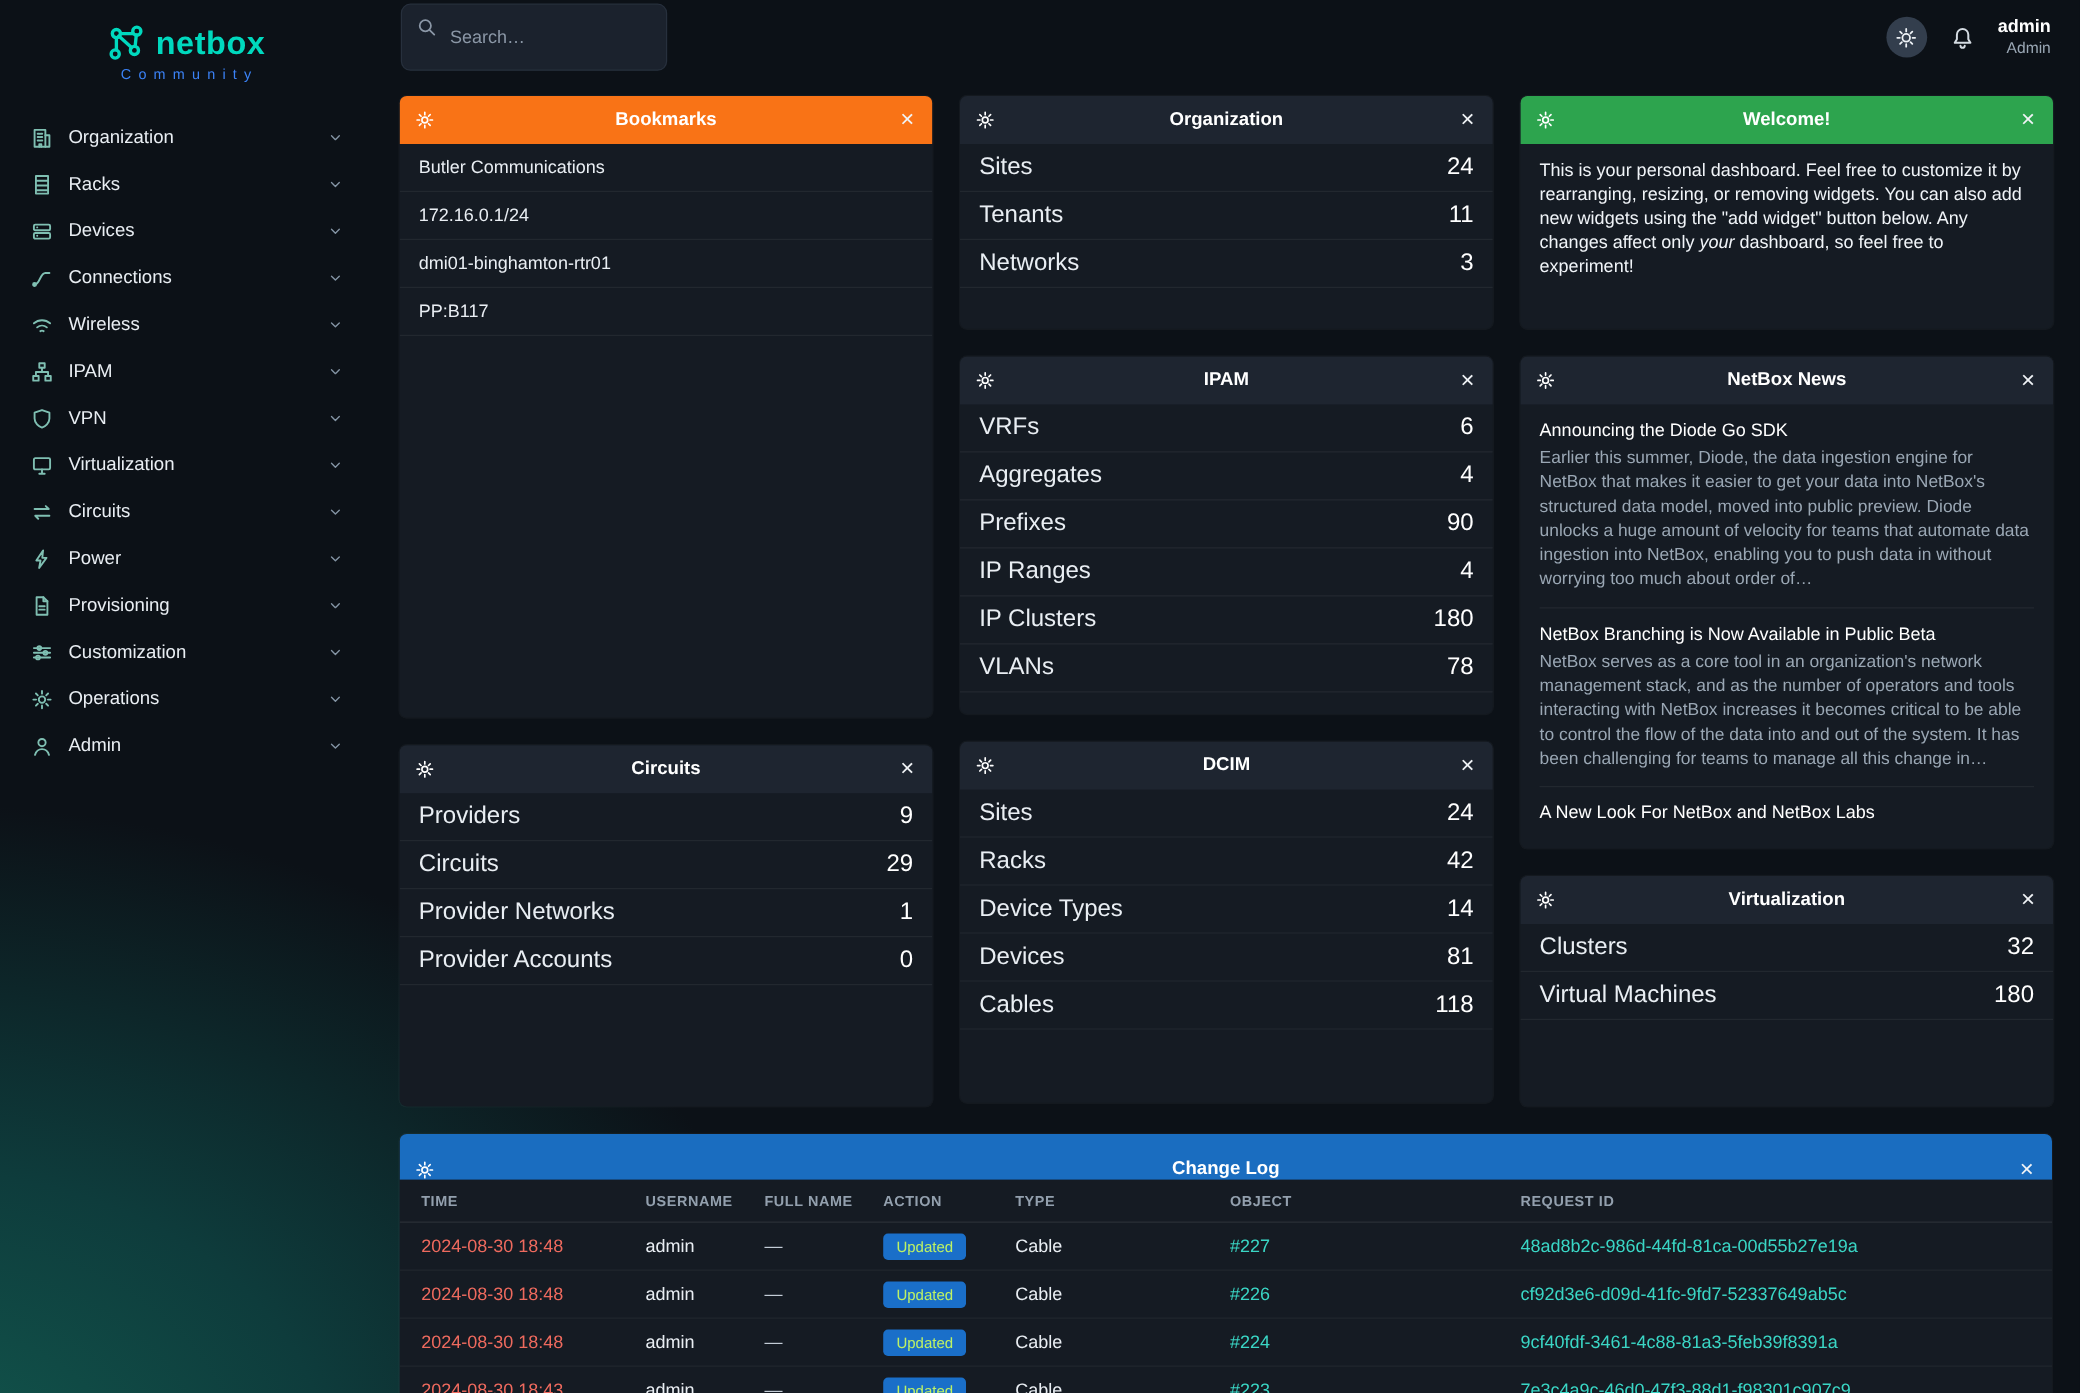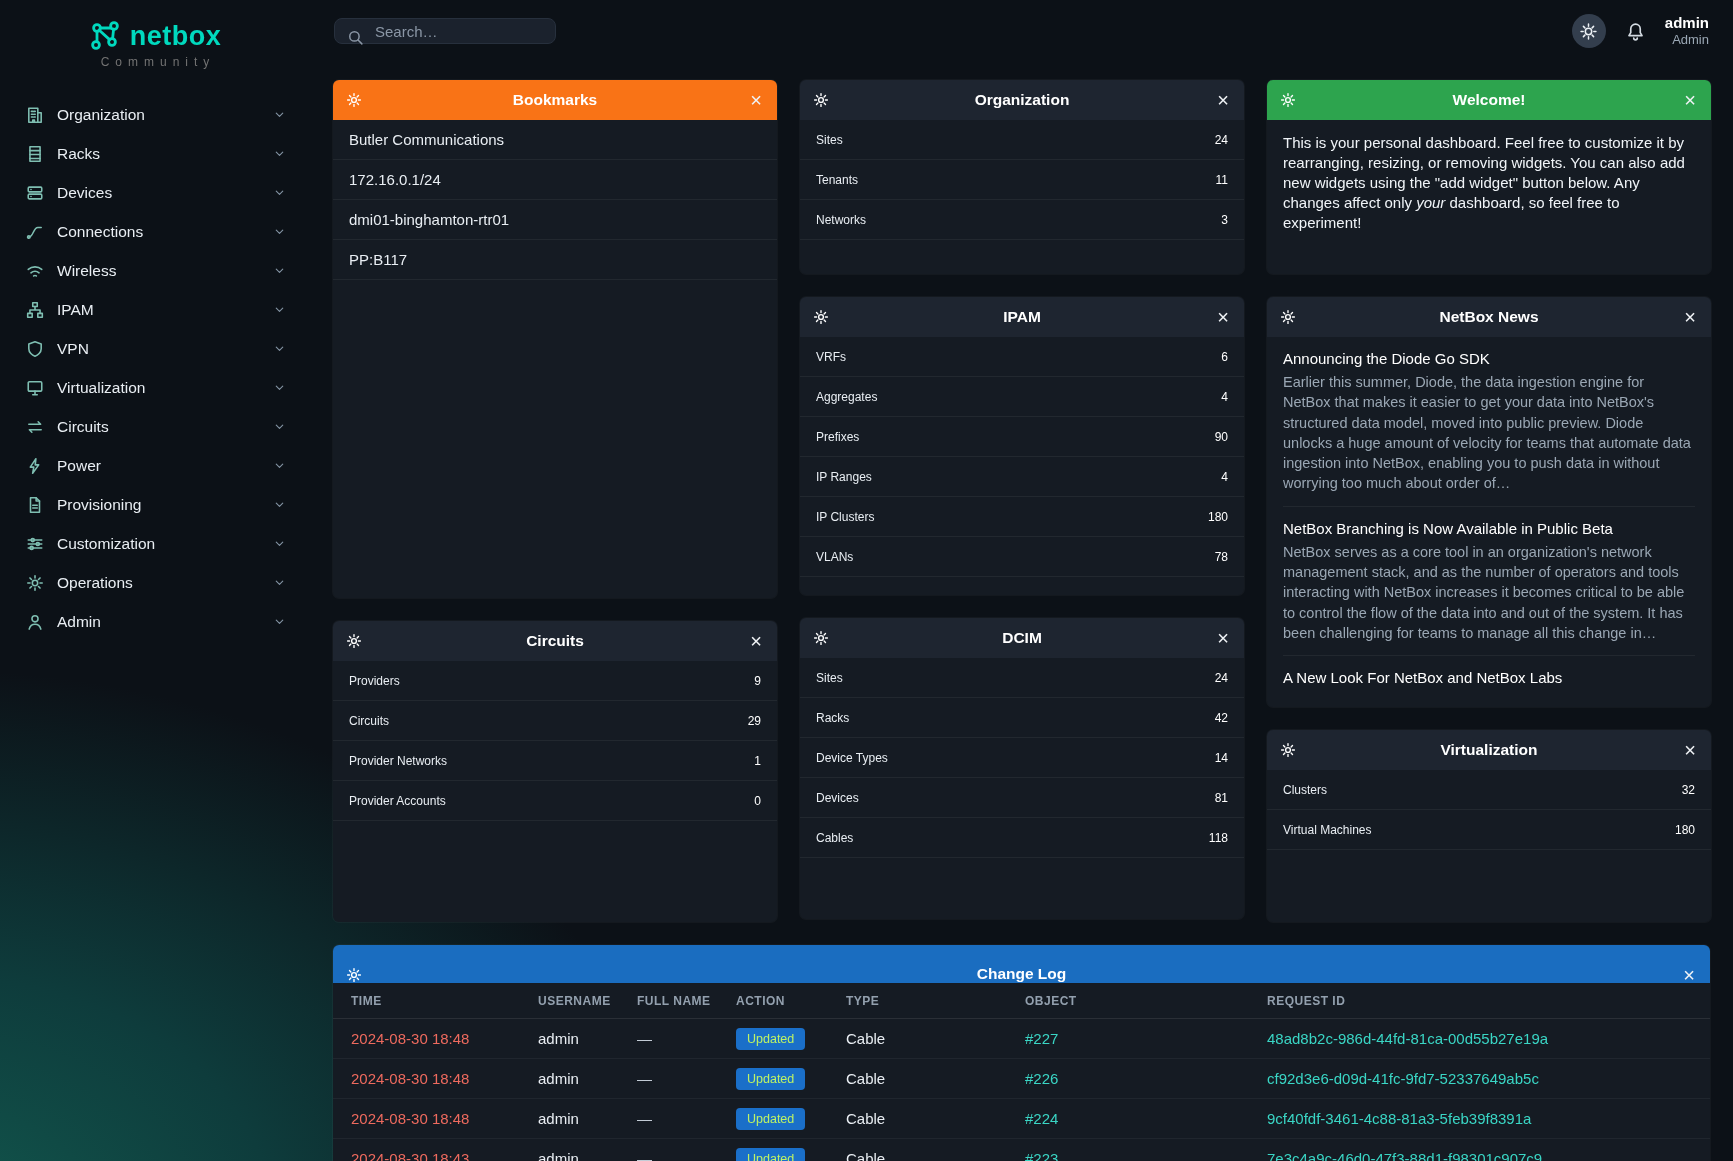--- a/index.html
+++ b/index.html
@@ -11,34 +11,34 @@
     background-image:radial-gradient(1150px 850px at -4% 106%, #12584e 0%, #0e3c3c 30%, rgba(12,17,23,0) 66%);
     display:flex;
   }
   
   .sidebar { width:310px; flex:none; padding-top:20px; }
   .brand { display:flex; flex-direction:column; align-items:center; }
   .brand-row { display:flex; align-items:center; gap:9px; }
   .brand-logo { width:32px; height:32px; color:var(--accent,#00d9be); display:inline-flex; }
   .brand-logo svg { width:32px; height:32px; }
   .brand-name { color:var(--accent,#00d9be); font-size:27px; font-weight:bold; letter-spacing:0.5px; }
-  .brand-sub { color:#737373; font-size:12px; letter-spacing:6px; margin-top:3px; padding-left:6px; }
+  .brand-sub { color:#3b82f6; font-size:12px; letter-spacing:6px; margin-top:3px; padding-left:6px; }
   .nav { margin-top:26px; display:flex; flex-direction:column; }
   .nav-item { display:flex; align-items:center; gap:13px; height:39px; padding:0 24px 0 26px;
     color:#e9eef3; font-size:15.5px; text-decoration:none; cursor:pointer; }
   .nav-icon { width:18px; height:18px; color:#7fbfb2; display:inline-flex; flex:none; }
   .nav-icon svg { width:18px; height:18px; }
   .nav-label { flex:1; }
   .chev { color:#8494a4; display:inline-flex; flex:none; }
   .chev svg { width:13px; height:13px; }
   
   .main { flex:1; min-width:0; display:flex; flex-direction:column; }
   .topbar { height:62px; flex:none; display:flex; align-items:center; padding:0 24px; }
   .search-box { position:relative; width:222px; }
-  .search-input { width:100%; height:26px; background:#1b222d; border:1px solid #27303d; border-radius:8px;
+  .search-input { width:100%; height:56px; background:#1b222d; border:1px solid #27303d; border-radius:8px;
     color:#c7d0da; padding:0 20px 0 40px; font-size:15px; outline:none; }
   .search-input::placeholder { color:#8b97a6; }
   .search-ic { position:absolute; left:13px; top:11px; width:17px; height:17px; color:#8b97a6; display:inline-flex; }
   .search-ic svg { width:17px; height:17px; }
   .topbar-right { margin-left:auto; display:flex; align-items:center; gap:20px; }
   .round-btn { width:34px; height:34px; border-radius:50%; background:#333e4d; display:flex; align-items:center;
     justify-content:center; color:#eef2f6; cursor:pointer; }
   .round-btn svg { width:17px; height:17px; }
   .bell-btn { color:#d4dbe2; display:inline-flex; cursor:pointer; }
   .bell-btn svg { width:19px; height:19px; }
@@ -53,21 +53,21 @@
     box-shadow:0 0 0 1px rgba(255,255,255,0.035); }
   .card-header { height:40px; flex:none; background:#1e2530; display:flex; align-items:center; padding:0 13px; gap:8px; }
   .card-header.orange { background:var(--bookmarks-header,#f97316); }
   .card-header.green  { background:var(--welcome-header,#2da44e); }
   .card-header.blue   { background:var(--changelog-header,#1a6dc0); }
   .gear { width:16px; height:16px; color:#ffffff; display:inline-flex; cursor:pointer; }
   .gear svg { width:16px; height:16px; }
   .card-title { flex:1; text-align:center; font-size:15.5px; font-weight:bold; color:#ffffff; }
   .card-close { width:16px; color:#f0f3f6; font-size:20px; line-height:16px; text-align:center; cursor:pointer; }
   .stat-row { display:flex; justify-content:space-between; align-items:center; height:40px; padding:0 16px;
-    border-bottom:1px solid rgba(255,255,255,0.06); font-size:12px; }
+    border-bottom:1px solid rgba(255,255,255,0.06); font-size:20px; }
   .stat-label { color:#e9eef3; cursor:pointer; }
   .stat-value { color:#ffffff; }
   .link-row { display:flex; align-items:center; height:40px; padding:0 16px;
     border-bottom:1px solid rgba(255,255,255,0.06); font-size:15px; color:#e9eef3; cursor:pointer; }
   .welcome-body { padding:13px 16px; font-size:15px; line-height:1.33; color:#f0f4f8; }
   .welcome-body em { font-style:italic; }
   .news { padding:0 16px; }
   .news-item { padding:13px 0 12px; border-bottom:1px solid rgba(255,255,255,0.06); }
   .news-item:last-child { border-bottom:0; }
   .news-title { font-size:15px; color:#ffffff; margin-bottom:5px; cursor:pointer; }

